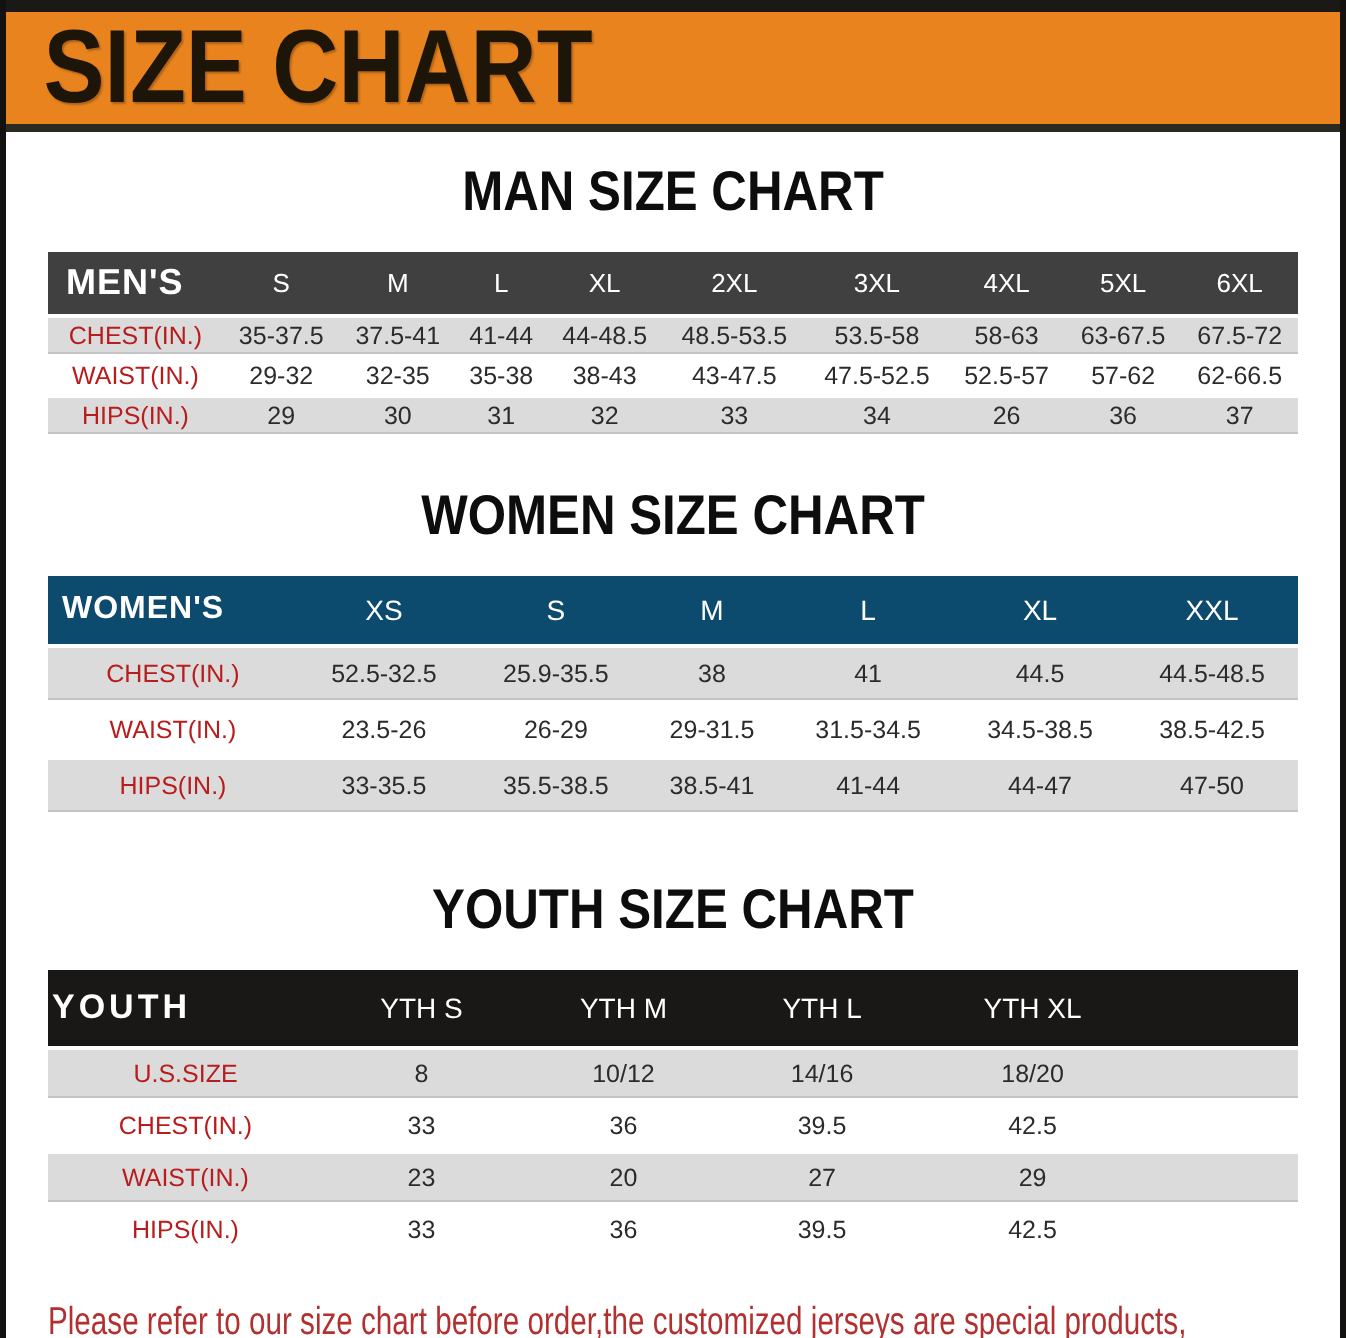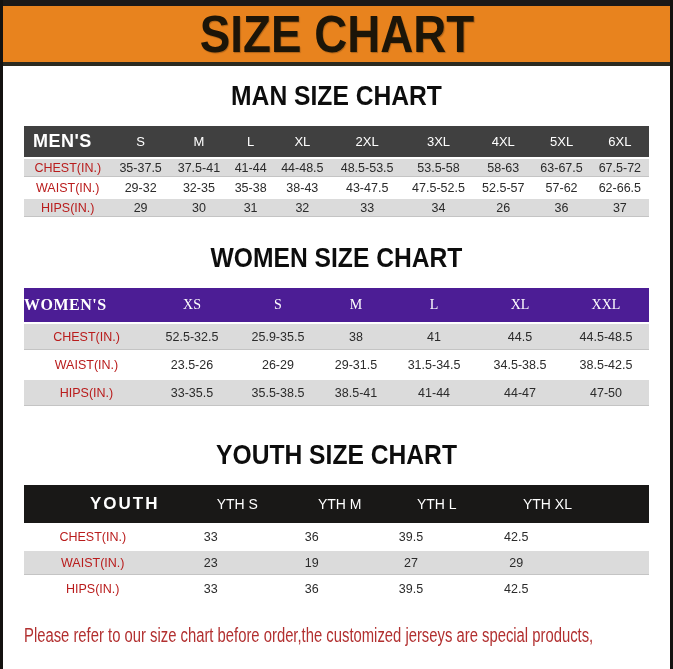--- a/index.html
+++ b/index.html
@@ -10,21 +10,21 @@
     background: #ffffff;
     border-left: 3px solid #141210;
     border-right: 3px solid #141210;
     overflow: hidden;
     font-family: "Liberation Sans", sans-serif;
   }
   .top-bar { height: 6px; background: #1b1918; }
   .banner {
     height: 56px; background: #E8831E;
     border-bottom: 4px solid #2b2a20;
-    display: flex; align-items: center; justify-content: center;
+    display: flex; align-items: center; 
   }
   .banner h1 {
     margin: 0; font-size: 52px; font-weight: 700;
     color: #1c1508; letter-spacing: 0px;
     transform: scaleX(0.88); white-space: nowrap;
     text-shadow: 1px 1px 1px rgba(0,0,0,0.25);
   }
   .content { padding: 0 21px; }
   .section-heading {
     text-align: center; font-size: 28px; font-weight: 700;
@@ -50,26 +50,26 @@
   tbody td {
     text-align: center; font-size: 12.5px; color: #2b2b2b;
     padding: 3px 2px; background: #ffffff;
   }
   td.rowlabel { color: #b91c1c; }
   tr.shaded td { background: #DBDBDB; box-shadow: inset 0 -1px 0 rgba(0,0,0,0.10); }
 
   .t-men tbody td { padding: 2px 2px; }
   .t-men td.rowlabel { width: 14%; }
 
-  .t-women thead th { padding: 8px 0; font-size: 14px; background: #4c1d95; font-family: Liberation Serif, serif; }
+  .t-women thead th { padding: 8px 7px; font-size: 14px; background: #0c4a6e; }
   .t-women th.corner { font-size: 16px; }
   .t-women tbody td { padding: 6px 2px; }
   .t-women td.rowlabel { width: 20%; }
 
-  .t-youth thead th { padding: 9px 2px; font-size: 14px; background: #191817; text-align: right; }
+  .t-youth thead th { padding: 9px 2px; font-size: 14px; background: #191817; }
   .t-youth th.corner { font-size: 17px; letter-spacing: 2px; }
   .t-youth tbody td { padding: 5px 2px; }
   .t-youth td.rowlabel { width: 22%; }
   .t-youth .filler { width: 12%; }
 
   .footer-note {
     margin: 20px 0 0; color: #B23030; font-weight: 400;
   }
   .footer-note span {
     display: block; font-size: 19.5px; line-height: 1.32;
@@ -199,32 +199,40 @@
             <tr>
               <th class="corner">YOUTH</th>
               <th>YTH S</th>
               <th>YTH M</th>
               <th>YTH L</th>
               <th>YTH XL</th>
               <th class="filler"></th>
             </tr>
           </thead>
           <tbody>
+            <tr class="shaded">
+              <td class="rowlabel">U.S.SIZE</td>
+              <td>8</td>
+              <td>10/12</td>
+              <td>14/16</td>
+              <td>18/20</td>
+              <td class="filler"></td>
+            </tr>
             <tr class="plain">
               <td class="rowlabel">CHEST(IN.)</td>
               <td>33</td>
               <td>36</td>
               <td>39.5</td>
               <td>42.5</td>
               <td class="filler"></td>
             </tr>
             <tr class="shaded">
               <td class="rowlabel">WAIST(IN.)</td>
               <td>23</td>
-              <td>19</td>
+              <td>20</td>
               <td>27</td>
               <td>29</td>
               <td class="filler"></td>
             </tr>
             <tr class="plain">
               <td class="rowlabel">HIPS(IN.)</td>
               <td>33</td>
               <td>36</td>
               <td>39.5</td>
               <td>42.5</td>

